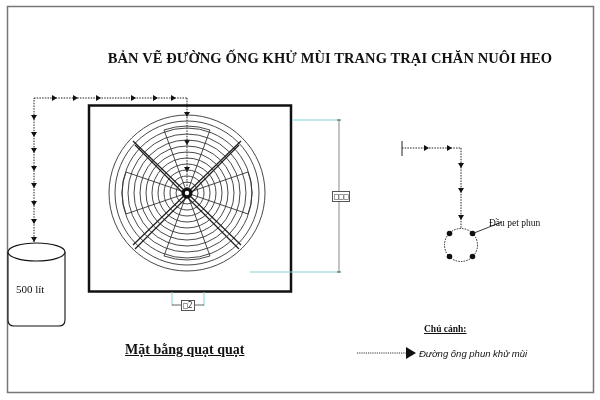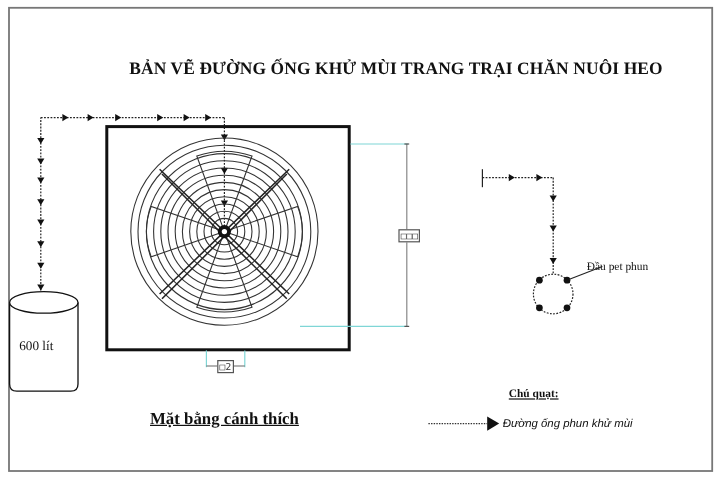--- a/index.html
+++ b/index.html
@@ -140,19 +140,19 @@
   </g>
   <line x1="474" y1="233" x2="502" y2="222" stroke="#222" stroke-width="0.9"></line>
 
   <g>
     <line x1="357" y1="353" x2="406" y2="353" stroke="#333" stroke-width="1" stroke-dasharray="1.2,1"></line>
     <path d="M406,347 L416,353 L406,359 z" fill="#111"></path>
   </g>
 </svg>
 
 <div class="title">BẢN VẼ ĐƯỜNG ỐNG KHỬ MÙI TRANG TRẠI CHĂN NUÔI HEO</div>
-<div class="tank-label">600 lít</div>
+<div class="tank-label">500 lít</div>
 <div class="dim-label" style="left:332px; top:191px;">□□□</div>
 <div class="dim-label" style="left:181px; top:300px;">□2</div>
 <div class="nozzle-label">Đầu pet phun</div>
-<div class="plan-caption">Mặt bằng cánh thích</div>
-<div class="legend-title">Chú quạt:</div>
+<div class="plan-caption">Mặt bằng quạt quạt</div>
+<div class="legend-title">Chú cánh:</div>
 <div class="legend-text">Đường ống phun khử mùi</div>
 
 </body></html>

